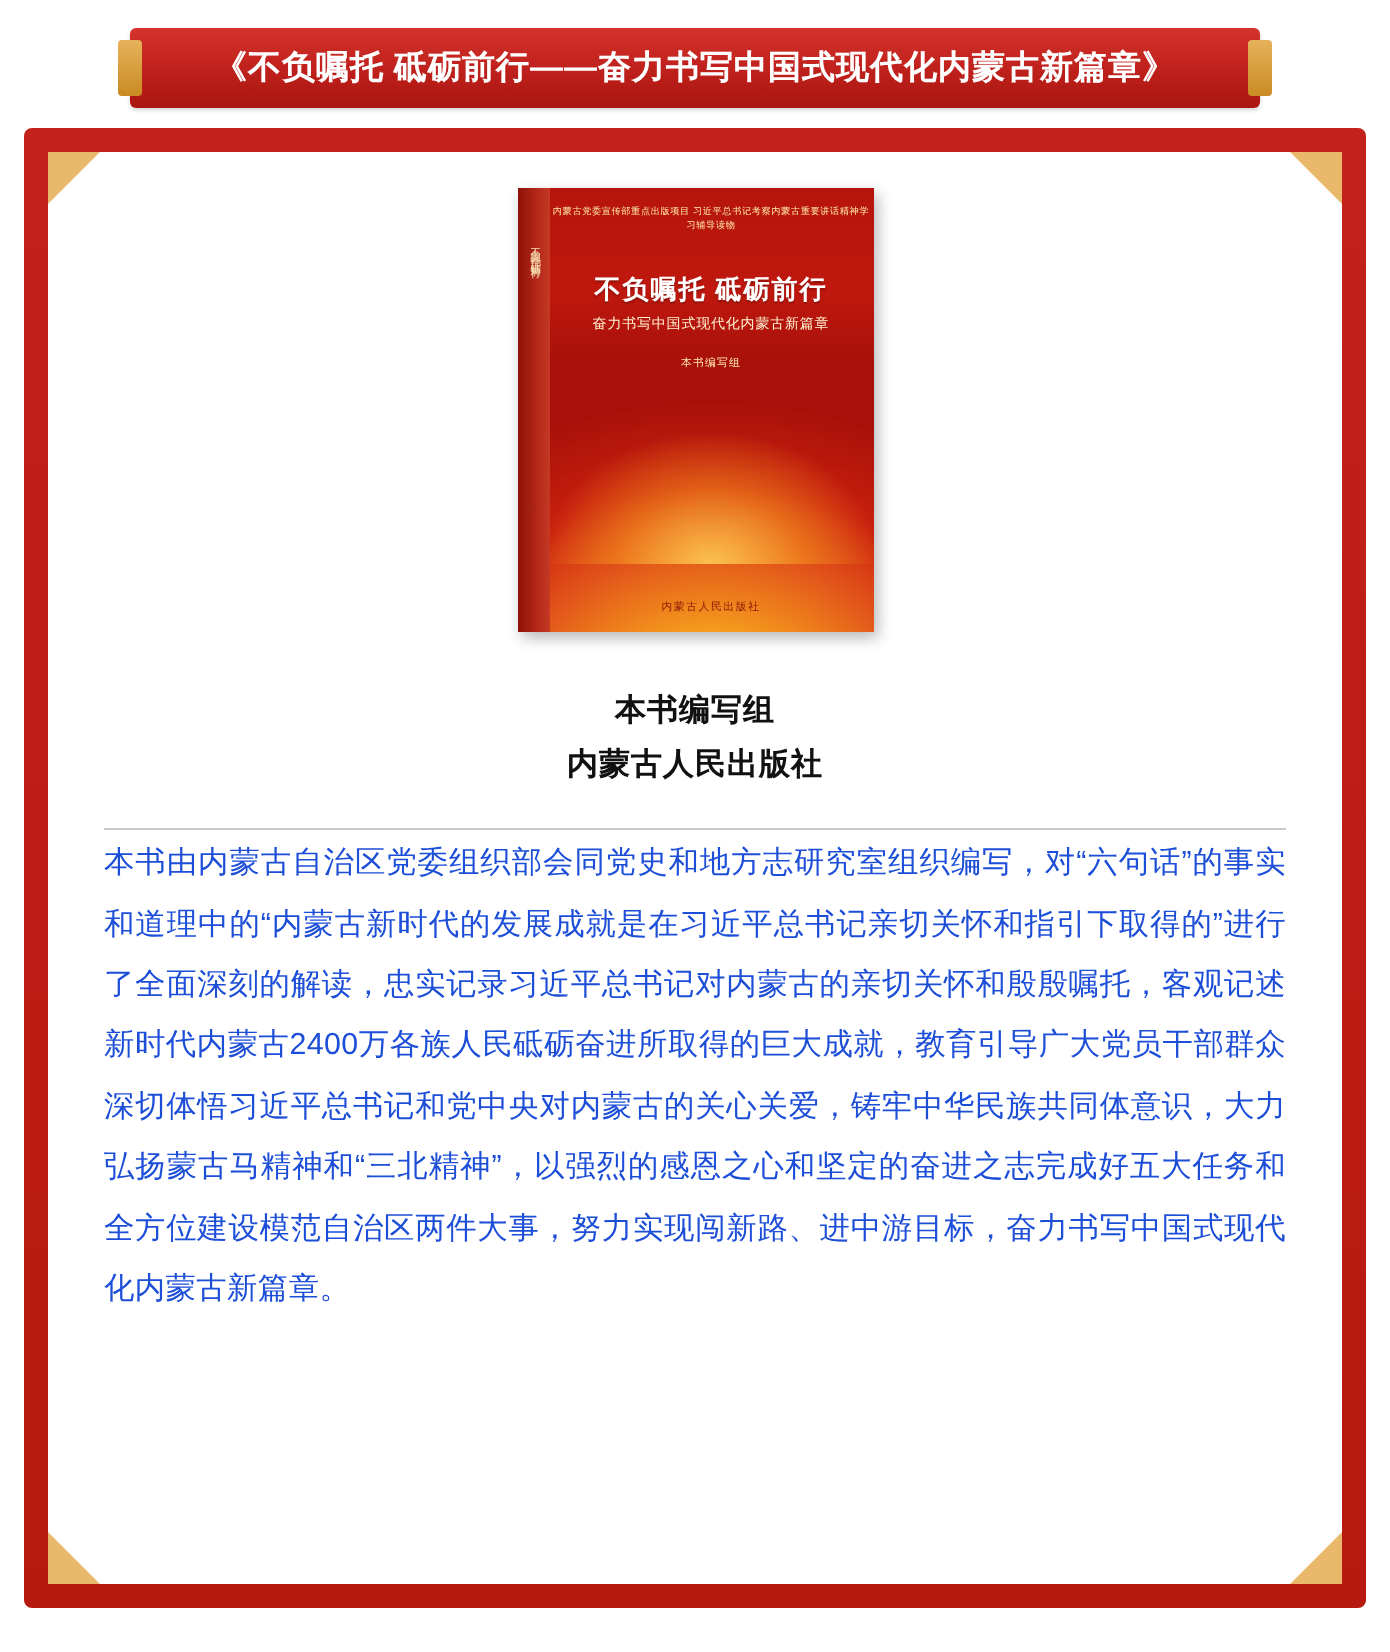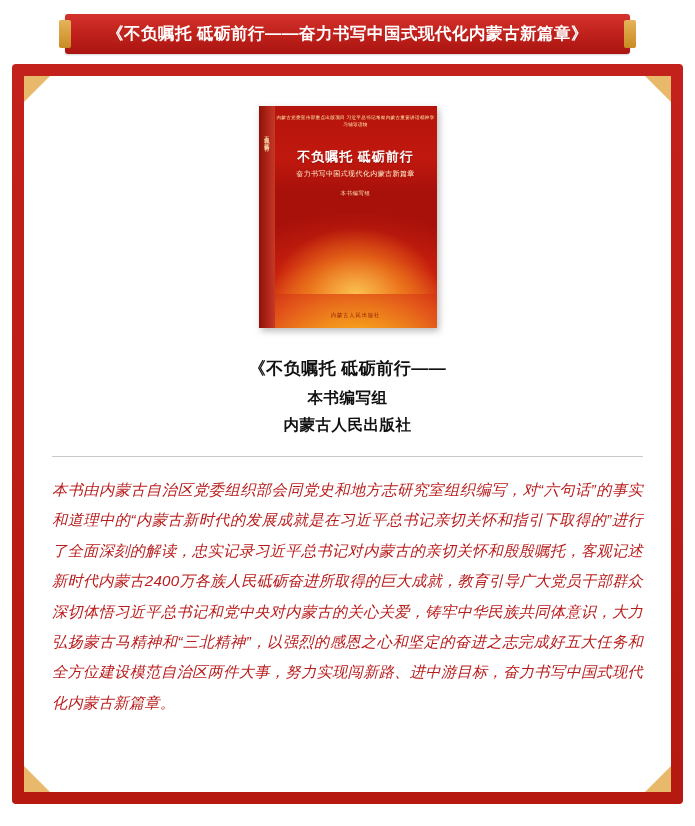--- a/index.html
+++ b/index.html
@@ -67,21 +67,21 @@
     border-radius: 4px;
     box-sizing: border-box;
     padding: 12px;
   }
   .card-inner {
     position: relative;
     width: 100%;
     height: 100%;
     background: #ffffff;
     box-sizing: border-box;
-    padding: 26px 28px 20px 28px;
+    padding: 14px 28px 20px 28px;
     overflow: hidden;
   }
   .corner {
     position: absolute;
     width: 26px;
     height: 26px;
     background: #e8b96a;
   }
   .corner.tl { top: 0; left: 0; clip-path: polygon(0 0, 100% 0, 0 100%); }
   .corner.tr { top: 0; right: 0; clip-path: polygon(100% 0, 100% 100%, 0 0); }
@@ -210,27 +210,26 @@
 
   
   .divider {
     margin: 18px 0 0 0;
     height: 1px;
     background: #c9c9c9;
   }
 
   
   .body-text {
-    margin-top: 18px;
-    color: #b91c1c;
+    margin-top: 2px;
+    color: #1d4ed8;
     font-size: 15.2px;
     line-height: 2.0;
     text-align: justify;
     letter-spacing: 0.2px;
-    font-style: italic;
   }
 </style>
 </head>
 <body>
 
 <div class="page">
 
   <div class="banner-wrap">
     <div class="banner">
       <span class="banner-text">《不负嘱托 砥砺前行——奋力书写中国式现代化内蒙古新篇章》</span>
@@ -257,21 +256,20 @@
             <div class="face-title">不负嘱托 砥砺前行</div>
             <div class="face-sub">奋力书写中国式现代化内蒙古新篇章</div>
             <div class="face-org">本书编写组</div>
             <div class="face-wave"></div>
             <div class="face-publisher">内蒙古人民出版社</div>
           </div>
         </div>
       </div>
 
       <div class="titles">
-        <div class="line">《不负嘱托 砥砺前行——</div>
         <div class="line small">本书编写组</div>
         <div class="line small">内蒙古人民出版社</div>
       </div>
 
       <div class="divider"></div>
 
       <div class="body-text">本书由内蒙古自治区党委组织部会同党史和地方志研究室组织编写，对“六句话”的事实和道理中的“内蒙古新时代的发展成就是在习近平总书记亲切关怀和指引下取得的”进行了全面深刻的解读，忠实记录习近平总书记对内蒙古的亲切关怀和殷殷嘱托，客观记述新时代内蒙古2400万各族人民砥砺奋进所取得的巨大成就，教育引导广大党员干部群众深切体悟习近平总书记和党中央对内蒙古的关心关爱，铸牢中华民族共同体意识，大力弘扬蒙古马精神和“三北精神”，以强烈的感恩之心和坚定的奋进之志完成好五大任务和全方位建设模范自治区两件大事，努力实现闯新路、进中游目标，奋力书写中国式现代化内蒙古新篇章。</div>
 
     </div>
   </div>

